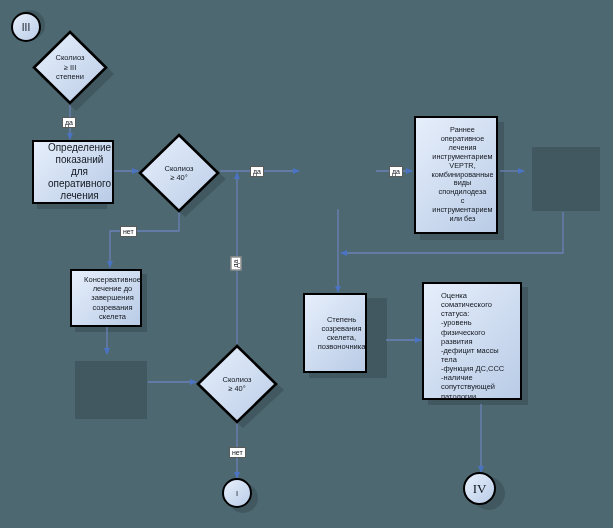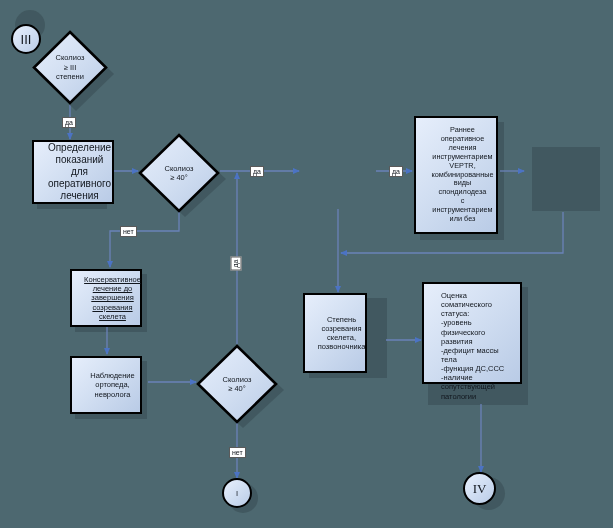--- a/index.html
+++ b/index.html
@@ -152,21 +152,21 @@
 
       <path d="M563,212 L563,253 L341,253" marker-end="url(#arrow)"></path>
 
       <path d="M386,340 L421,340" marker-end="url(#arrow)"></path>
 
       <path d="M481,404 L481,472" marker-end="url(#arrow)"></path>
     </g>
   </svg>
 
   <div class="circ-shadow" style="left:15px;top:10px;width:30px;height:30px;"></div>
-  <div class="circle" style="left:11px;top:24px;width:30px;height:30px;font-size:13px;">
+  <div class="circle" style="left:11px;top:12px;width:30px;height:30px;font-size:10px;">
     <span>III</span>
   </div>
 
   <div class="diamond-wrap" style="left:34px;top:30px;width:72px;height:75px;">
     <svg width="84" height="87" viewBox="0 0 84 87">
       <polygon points="42,7 80,44 42,81 4,44" fill="#3f565d" opacity="0.85"></polygon>
       <polygon points="36,2 72,37.5 36,73 0,37.5" fill="url(#gradD1)" stroke="#000" stroke-width="2.6"></polygon>
       <defs>
         <linearGradient id="gradD1" x1="0" y1="0" x2="1" y2="1">
           <stop offset="0%" stop-color="#e6eefb"></stop>
@@ -219,34 +219,29 @@
 VEPTR,
 комбинированные
 виды спондилодеза
 с инструментарием
 или без</span>
   </div>
 
   <div class="shadow" style="left:532px;top:147px;width:68px;height:64px;"></div>
 
   <div class="shadow" style="left:75px;top:274px;width:72px;height:58px;"></div>
-  <div class="box" style="left:70px;top:269px;width:72px;height:58px;font-size:7.5px;text-decoration:underline;">
+  <div class="box" style="left:70px;top:269px;width:72px;height:58px;font-size:7.5px;">
     <span class="txt">Консервативное
 лечение до
 завершения
 созревания
 скелета</span>
   </div>
 
   <div class="shadow" style="left:75px;top:361px;width:72px;height:58px;"></div>
-  <div class="box" style="left:70px;top:356px;width:72px;height:58px;font-size:7.5px;">
-    <span class="txt">Наблюдение
-ортопеда,
-невролога</span>
-  </div>
 
   <div class="diamond-wrap" style="left:196px;top:344px;width:82px;height:77px;">
     <svg width="94" height="89" viewBox="0 0 94 89">
       <polygon points="47,8 88,46 47,84 6,46" fill="#3f565d" opacity="0.85"></polygon>
       <polygon points="41,2 80,40 41,78 2,40" fill="url(#gradD4)" stroke="#000" stroke-width="2.6"></polygon>
       <defs>
         <linearGradient id="gradD4" x1="0" y1="0" x2="1" y2="1">
           <stop offset="0%" stop-color="#e6eefb"></stop>
           <stop offset="50%" stop-color="#d2dff2"></stop>
           <stop offset="100%" stop-color="#b9cbe6"></stop>
@@ -260,21 +255,21 @@
 
   <div class="shadow" style="left:309px;top:298px;width:78px;height:80px;"></div>
   <div class="box" style="left:303px;top:293px;width:64px;height:80px;font-size:7.5px;">
     <span class="txt">Степень
 созревания
 скелета,
 позвоночника</span>
   </div>
 
   <div class="shadow" style="left:428px;top:287px;width:100px;height:118px;"></div>
-  <div class="box left-align" style="left:422px;top:282px;width:100px;height:102px;font-size:7.5px;">
+  <div class="box left-align" style="left:422px;top:282px;width:100px;height:118px;font-size:7.5px;">
     <span class="txt" style="padding:7px 4px;">Оценка соматического
 статуса:
 -уровень физического
 развития
 -дефицит массы тела
 -функция ДС,ССС
 -наличие
 сопутствующей
 патологии</span>
   </div>

